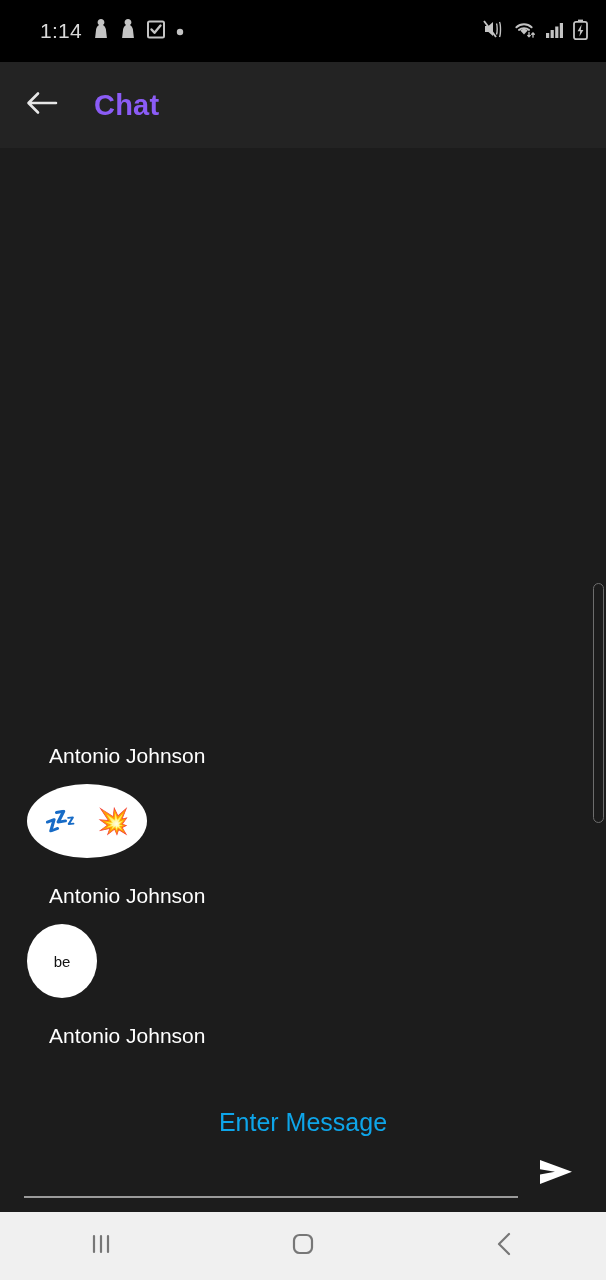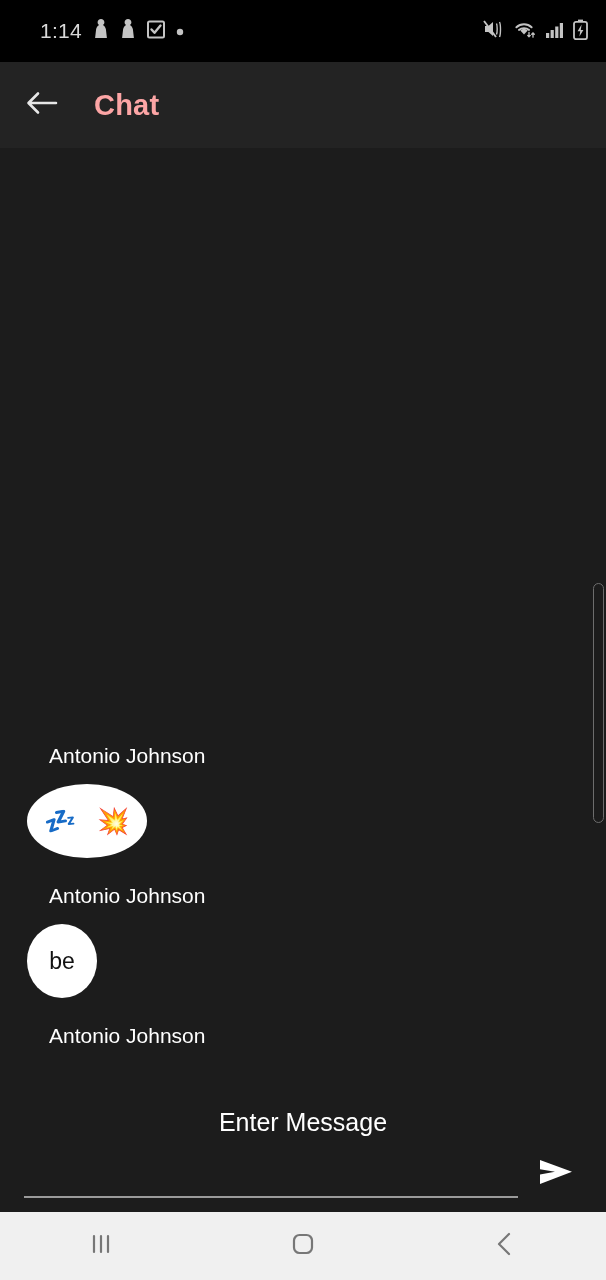--- a/index.html
+++ b/index.html
@@ -23,61 +23,61 @@
   .sb-icon { display:block; }
 
   
   .header {
     position:absolute; top:62px; left:0; width:606px; height:86px;
     background:#232323; display:flex; align-items:center;
   }
   .back-btn { width:64px; height:64px; margin-left:10px;
               display:flex; align-items:center; justify-content:center; }
   .header-title {
-    color:#fca5a5; font-size:29px; font-weight:bold;
+    color:#8b5cf6; font-size:29px; font-weight:bold;
     margin-left:20px; letter-spacing:.2px;
   }
 
   
   .chat-area {
     position:absolute; top:148px; left:0; width:606px; height:950px;
     background:#1c1c1c;
   }
   .messages {
     position:absolute; bottom:8px; left:0; width:606px;
     display:flex; flex-direction:column;margin-left:8px;
   }
   .msg { display:flex; flex-direction:column; align-items:flex-start;
          padding-left:19px; margin-bottom:26px; }
   .msg-sender { color:#ffffff; font-size:21px; margin-left:22px; margin-bottom:16px; }
   .bubble {
     background:#ffffff; color:#121212;
     display:flex; align-items:center; justify-content:center;
     border-radius:50%;
-    font-size:23px; line-height:1;
+    font-size:15px; line-height:1;
   }
   .bubble.emoji-bubble { width:120px; height:74px; gap:20px; font-size:26px; }
   .bubble.short-bubble { width:70px;  height:74px; }
   .bubble.mid-bubble   { width:88px;  height:74px; }
   .emoji { display:inline-block; line-height:1; }
 
   
   .scrollbar {
     position:absolute; right:2px; top:435px; width:11px; height:240px;
     border:1.5px solid #6d6d6d; border-radius:6px; background:transparent;
   }
 
   
   .input-zone {
     position:absolute; top:1098px; left:0; width:606px; height:114px;
     background:#1c1c1c;
   }
   .input-label {
     position:absolute; top:10px; left:0; width:606px;
-    text-align:center; color:#ffffff; font-size:25px;
+    text-align:center; color:#0ea5e9; font-size:25px;
   }
   .input-field {
     position:absolute; top:60px; left:24px; width:494px; height:40px;
     border-bottom:2px solid #9a9a9a; background:transparent;
     color:#ffffff; font-size:21px; outline:none; border-top:none;
     border-left:none; border-right:none; padding:0 2px 4px 2px;
   }
   .send-btn {
     position:absolute; top:1146px; right:20px;
     width:60px; height:56px;

